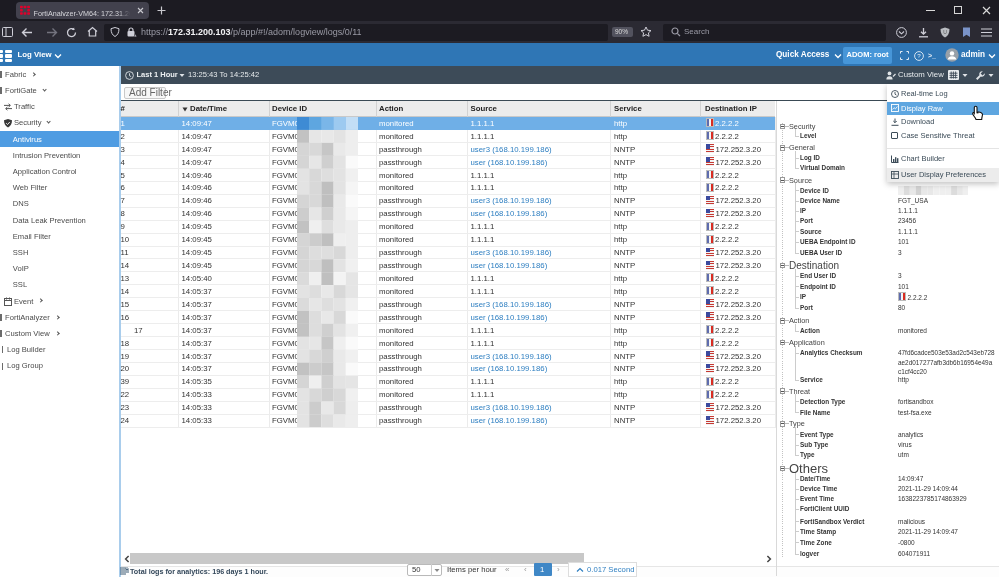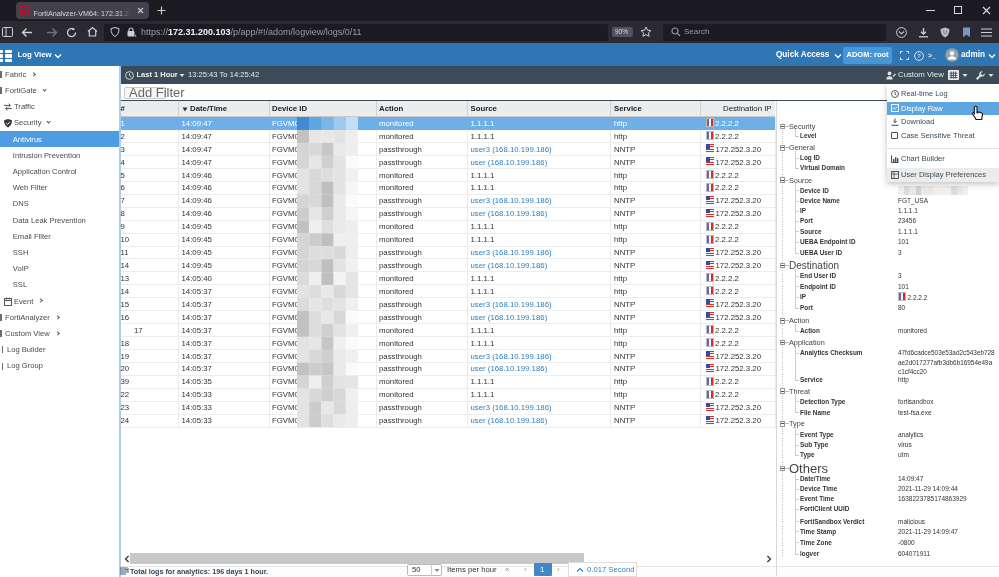--- a/index.html
+++ b/index.html
@@ -187,33 +187,33 @@
     <path d="M0.5 1l2.5 3L5.5 1z" fill="#dfe3e6"></path>
   </svg>
 <svg class="a" style="left:975px;top:69.5px" width="11" height="11" viewBox="0 0 11 11">
     <path d="M7.8 1.2a3 3 0 0 0-3.4 4L1 8.6 2.4 10l3.4-3.4a3 3 0 0 0 4-3.4L7.6 5.4 5.6 3.4z" fill="#dfe3e6"></path>
   </svg>
 <svg class="a" style="left:988px;top:73px" width="6" height="5" viewBox="0 0 6 5">
     <path d="M0.5 1l2.5 3L5.5 1z" fill="#dfe3e6"></path>
   </svg>
 <div class="a" style="left:121px;top:84px;width:878px;height:16px;background:#fff;"></div>
 <div class="a" style="left:124px;top:86.5px;width:42px;height:12px;background:#f7f7f7;border:1px solid #c9c9c9;border-radius:2px;"></div>
-<div class="t" style="left:129px;top:86.8px;height:11.4px;line-height:11.4px;font-size:13px;color:#666;font-weight:normal;">Add Filter</div>
+<div class="t" style="left:129px;top:86.8px;height:11.4px;line-height:11.4px;font-size:10px;color:#666;font-weight:normal;">Add Filter</div>
 <div class="a" style="left:121px;top:99.6px;width:878px;height:1.9px;background:#3a4a55;"></div>
 <div class="a" style="left:121px;top:101.4px;width:654px;height:15.8px;background:#ececec;border-bottom:1px solid #c9c9c9;"></div>
 <div class="t" style="left:120.5px;top:103.4px;height:11.8px;line-height:11.8px;font-size:7.8px;color:#222;font-weight:bold;">#</div>
 <svg class="a" style="left:182px;top:106.80000000000001px" width="6" height="5" viewBox="0 0 6 5">
     <path d="M0.5 0.5L3 4.5 5.5 0.5z" fill="#333"></path>
   </svg>
 <div class="t" style="left:190px;top:103.4px;height:11.8px;line-height:11.8px;font-size:7.8px;color:#222;font-weight:bold;">Date/Time</div>
 <div class="t" style="left:272px;top:103.4px;height:11.8px;line-height:11.8px;font-size:7.8px;color:#222;font-weight:bold;">Device ID</div>
 <div class="t" style="left:379px;top:103.4px;height:11.8px;line-height:11.8px;font-size:7.8px;color:#222;font-weight:bold;">Action</div>
 <div class="t" style="left:470.5px;top:103.4px;height:11.8px;line-height:11.8px;font-size:7.8px;color:#222;font-weight:bold;">Source</div>
 <div class="t" style="left:614px;top:103.4px;height:11.8px;line-height:11.8px;font-size:7.8px;color:#222;font-weight:bold;">Service</div>
-<div class="t" style="left:723px;top:103.4px;height:11.8px;line-height:11.8px;font-size:7.8px;color:#222;font-weight:normal;">Destination IP</div>
+<div class="t" style="left:705px;top:103.4px;height:11.8px;line-height:11.8px;font-size:7.8px;color:#222;font-weight:bold;">Destination IP</div>
 <div class="a" style="left:178px;top:101.4px;width:1px;height:15.8px;background:#d2d2d2;"></div>
 <div class="a" style="left:268.5px;top:101.4px;width:1px;height:15.8px;background:#d2d2d2;"></div>
 <div class="a" style="left:375.5px;top:101.4px;width:1px;height:15.8px;background:#d2d2d2;"></div>
 <div class="a" style="left:467px;top:101.4px;width:1px;height:15.8px;background:#d2d2d2;"></div>
 <div class="a" style="left:610px;top:101.4px;width:1px;height:15.8px;background:#d2d2d2;"></div>
 <div class="a" style="left:700px;top:101.4px;width:1px;height:15.8px;background:#d2d2d2;"></div>
 <div class="a" style="left:178px;top:117.2px;width:1px;height:310.32px;background:#ebebeb;"></div>
 <div class="a" style="left:268.5px;top:117.2px;width:1px;height:310.32px;background:#ebebeb;"></div>
 <div class="a" style="left:375.5px;top:117.2px;width:1px;height:310.32px;background:#ebebeb;"></div>
 <div class="a" style="left:467px;top:117.2px;width:1px;height:310.32px;background:#ebebeb;"></div>

